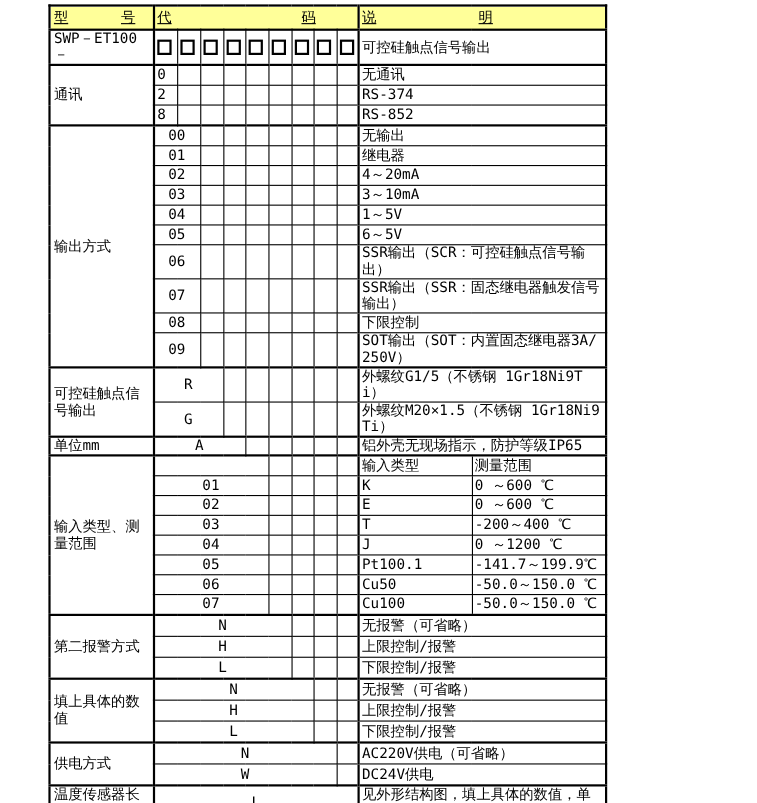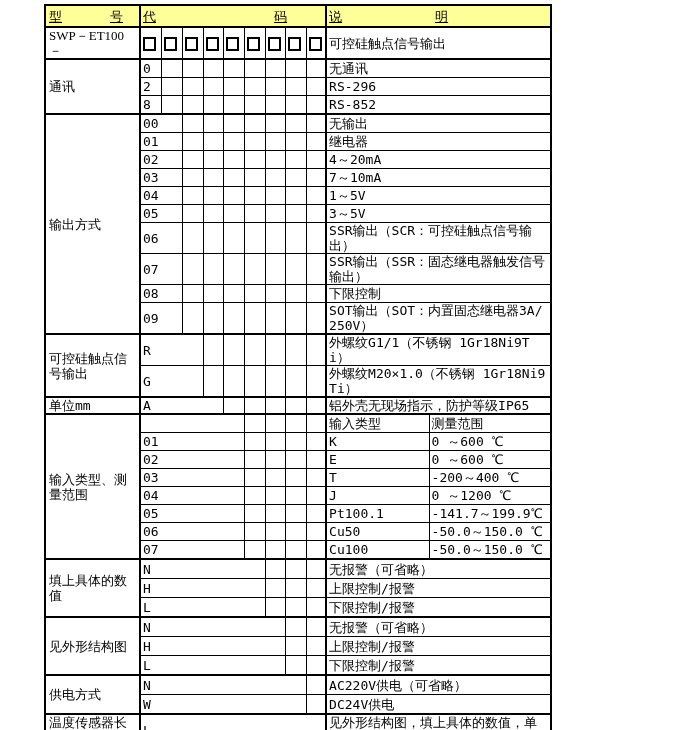--- a/index.html
+++ b/index.html
@@ -4,34 +4,34 @@
 <style>
   html,body{margin:0;padding:0;background:#ffffff;width:688px;}
   body{font-family:"DejaVu Sans Mono","Liberation Mono",monospace;color:#000;}
   #sheet{position:relative;padding:4px 0 0 44px;width:644px;}
   table{border-collapse:collapse;table-layout:fixed;width:506px;border:2px solid #000;}
   td{border:1px solid #000;padding:0 2px;height:17px;font-size:13px;line-height:15px;
      vertical-align:middle;overflow:hidden;white-space:normal;word-break:break-all;}
   tr.sec td{border-top:2px solid #000;}
   td.label{border-right:2px solid #000;padding-left:3px;}
   td.d1{border-left:2px solid #000;}
-  td.code{text-align:left;padding-right:3px;}
+  td.code{text-align:center;padding-right:3px;}
   td.code.left{text-align:left;padding-left:2px;}
   
   tr.head td{background:#ffff99;height:20px;border-bottom:2px solid #000;}
   .hflex{display:flex;justify-content:space-between;align-items:center;}
   .u{text-decoration:underline;}
   .pad-r36{padding-right:36px;}
   .pad-r14{padding-right:14px;}
   .pad-r100{padding-right:100px;}
   
   .cb{display:inline-block;width:9px;height:10px;border:2px solid #000;vertical-align:middle;}
   td.codebox{padding:0 0 0 2px;}
   
-  tr.model td{height:20px;font-family:Liberation Serif, serif;}
+  tr.model td{height:20px;}
   .s2 td{height:20px;}
   .s3 td{height:12px;}
   .s5 td,.s6 td,.s7 td{height:18px;}
   .s8 td{height:18px;}
 </style>
 </head>
 <body>
 
 <div id="sheet">
   <table>
@@ -99,21 +99,21 @@
         <tr class="s0">
           <td class="code left" colspan="1">2</td>
           <td></td>
           <td></td>
           <td></td>
           <td></td>
           <td></td>
           <td></td>
           <td></td>
           <td></td>
-          <td class="d1" colspan="2">RS-296</td>
+          <td class="d1" colspan="2">RS-374</td>
         </tr>
         <tr class="s0">
           <td class="code left" colspan="1">8</td>
           <td></td>
           <td></td>
           <td></td>
           <td></td>
           <td></td>
           <td></td>
           <td></td>
@@ -156,21 +156,21 @@
         </tr>
         <tr class="s1">
           <td class="code" colspan="2">03</td>
           <td></td>
           <td></td>
           <td></td>
           <td></td>
           <td></td>
           <td></td>
           <td></td>
-          <td class="d1" colspan="2">7～10mA</td>
+          <td class="d1" colspan="2">3～10mA</td>
         </tr>
         <tr class="s1">
           <td class="code" colspan="2">04</td>
           <td></td>
           <td></td>
           <td></td>
           <td></td>
           <td></td>
           <td></td>
           <td></td>
@@ -178,21 +178,21 @@
         </tr>
         <tr class="s1">
           <td class="code" colspan="2">05</td>
           <td></td>
           <td></td>
           <td></td>
           <td></td>
           <td></td>
           <td></td>
           <td></td>
-          <td class="d1" colspan="2">3～5V</td>
+          <td class="d1" colspan="2">6～5V</td>
         </tr>
         <tr class="s1">
           <td class="code" colspan="2">06</td>
           <td></td>
           <td></td>
           <td></td>
           <td></td>
           <td></td>
           <td></td>
           <td></td>
@@ -233,31 +233,31 @@
         </tr>
         <tr class="s2 sec">
           <td class="label" rowspan="2">可控硅触点信号输出</td>
           <td class="code" colspan="3">R</td>
           <td></td>
           <td></td>
           <td></td>
           <td></td>
           <td></td>
           <td></td>
-          <td class="d1" colspan="2">外螺纹G1/1（不锈钢  1Gr18Ni9Ti）</td>
+          <td class="d1" colspan="2">外螺纹G1/5（不锈钢  1Gr18Ni9Ti）</td>
         </tr>
         <tr class="s2">
           <td class="code" colspan="3">G</td>
           <td></td>
           <td></td>
           <td></td>
           <td></td>
           <td></td>
           <td></td>
-          <td class="d1" colspan="2">外螺纹M20×1.0（不锈钢  1Gr18Ni9Ti）</td>
+          <td class="d1" colspan="2">外螺纹M20×1.5（不锈钢  1Gr18Ni9Ti）</td>
         </tr>
         <tr class="s3 sec">
           <td class="label" rowspan="1">单位mm</td>
           <td class="code" colspan="4">A</td>
           <td></td>
           <td></td>
           <td></td>
           <td></td>
           <td></td>
           <td class="d1" colspan="2">铝外壳无现场指示，防护等级IP65</td>
@@ -329,21 +329,21 @@
         <tr class="s4">
           <td class="code" colspan="5">07</td>
           <td></td>
           <td></td>
           <td></td>
           <td></td>
           <td class="d1">Cu100</td>
           <td>-50.0～150.0 ℃</td>
         </tr>
         <tr class="s5 sec">
-          <td class="label" rowspan="3">填上具体的数值</td>
+          <td class="label" rowspan="3">第二报警方式</td>
           <td class="code" colspan="6">N</td>
           <td></td>
           <td></td>
           <td></td>
           <td class="d1" colspan="2">无报警（可省略）</td>
         </tr>
         <tr class="s5">
           <td class="code" colspan="6">H</td>
           <td></td>
           <td></td>
@@ -351,21 +351,21 @@
           <td class="d1" colspan="2">上限控制/报警</td>
         </tr>
         <tr class="s5">
           <td class="code" colspan="6">L</td>
           <td></td>
           <td></td>
           <td></td>
           <td class="d1" colspan="2">下限控制/报警</td>
         </tr>
         <tr class="s6 sec">
-          <td class="label" rowspan="3">见外形结构图</td>
+          <td class="label" rowspan="3">填上具体的数值</td>
           <td class="code" colspan="7">N</td>
           <td></td>
           <td></td>
           <td class="d1" colspan="2">无报警（可省略）</td>
         </tr>
         <tr class="s6">
           <td class="code" colspan="7">H</td>
           <td></td>
           <td></td>
           <td class="d1" colspan="2">上限控制/报警</td>

